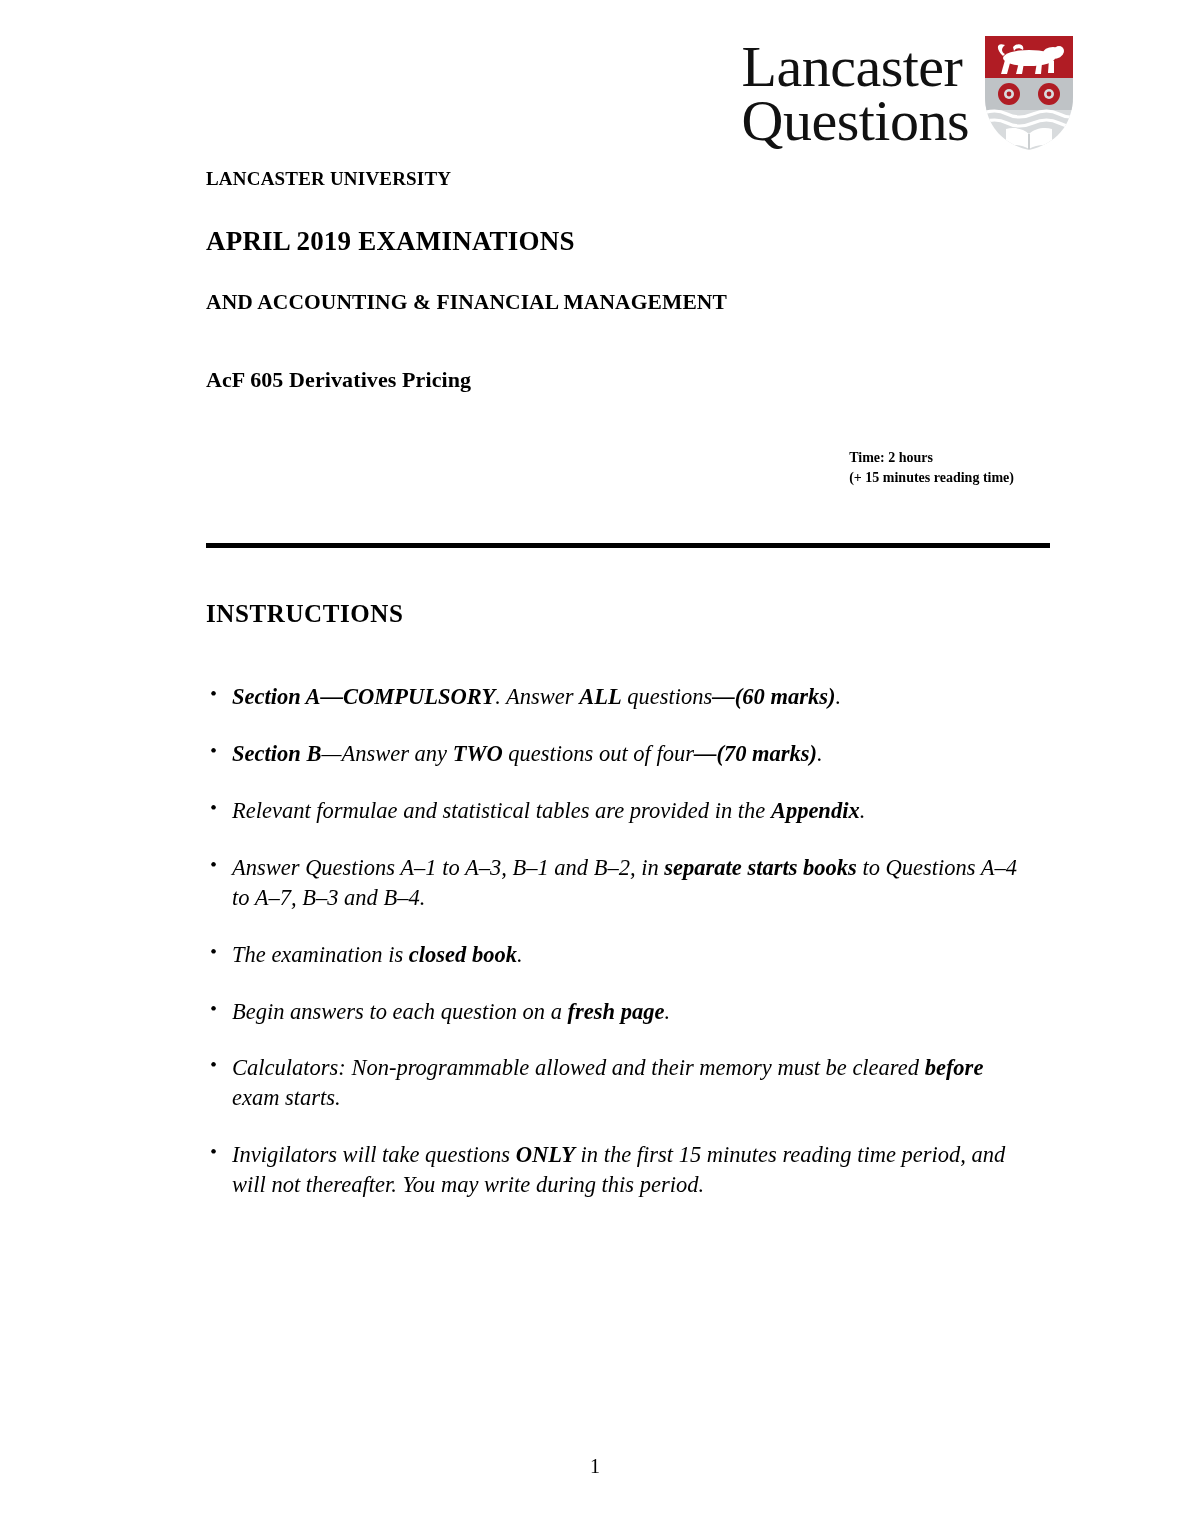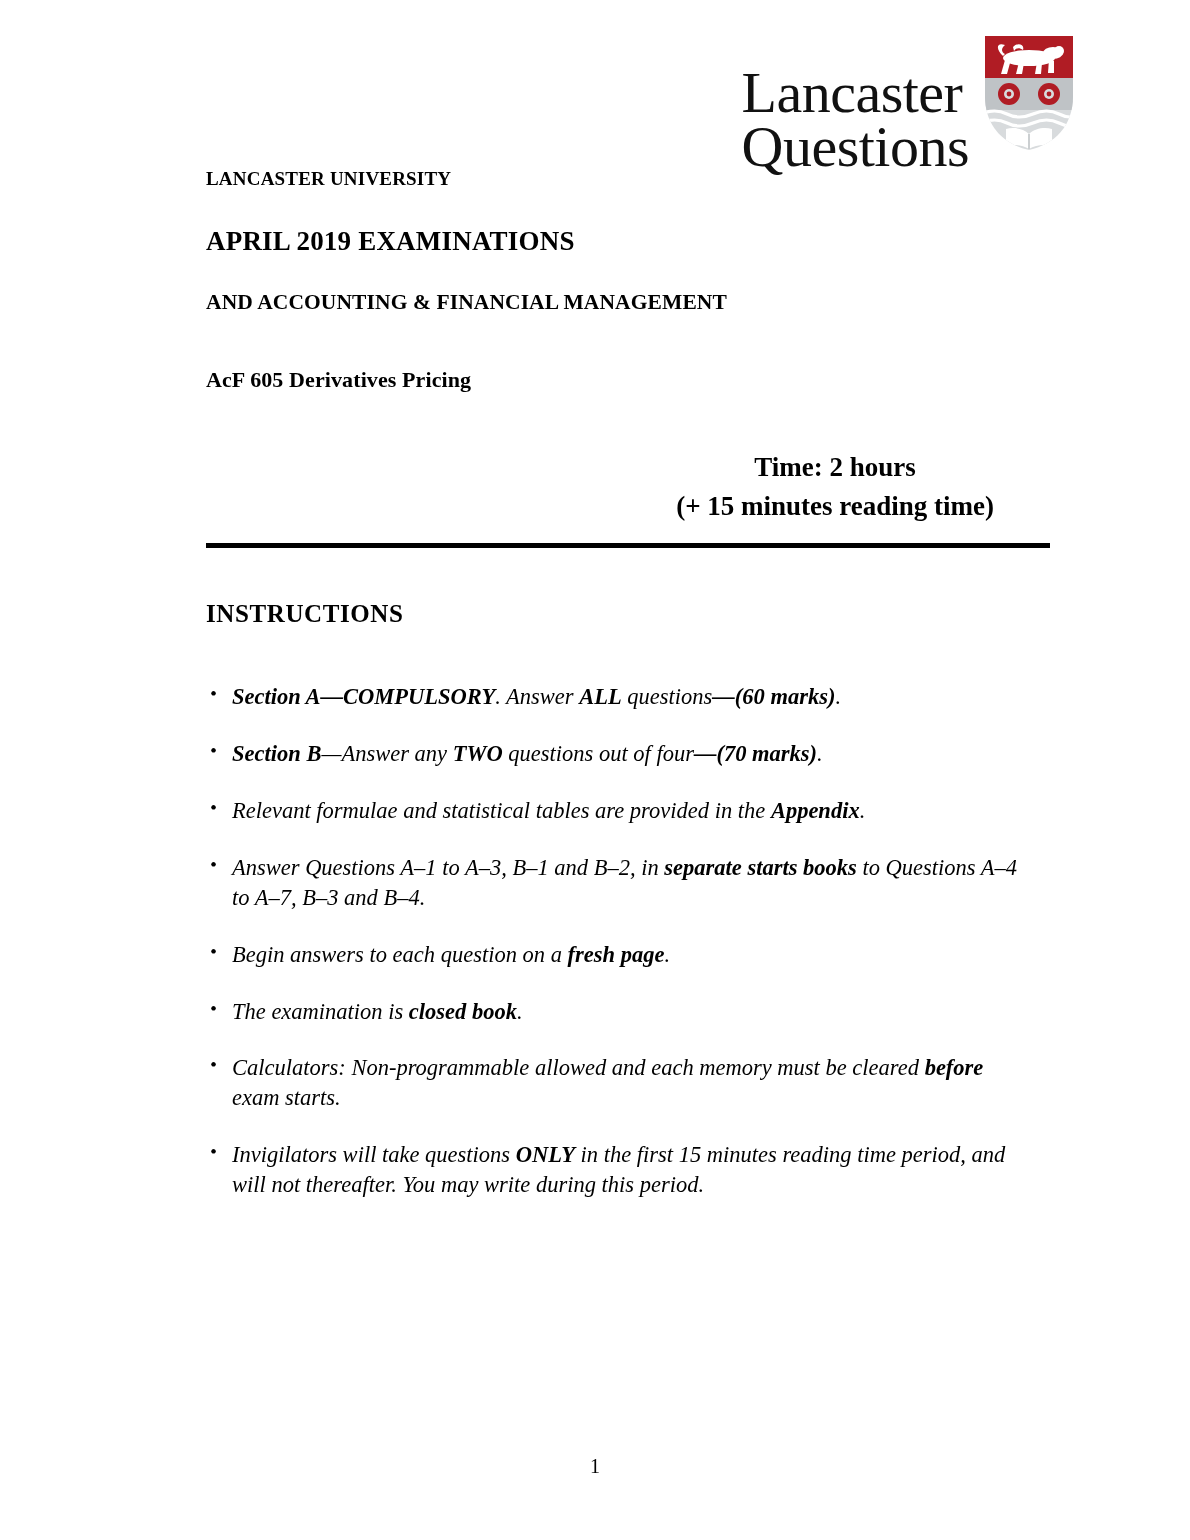--- a/index.html
+++ b/index.html
@@ -36,21 +36,20 @@
   }
   .logo-wordmark {
     font-family: "Liberation Serif", "DejaVu Serif", serif;
     font-size: 58px;
     line-height: 0.93;
     letter-spacing: -0.5px;
     color: #111111;
     text-align: left;
     padding-top: 6px;
     white-space: pre;
-    margin-top: 26px;
   }
   .logo-wordmark .l2 { display:block; }
   .crest {
     width: 92px;
     height: 118px;
     margin-left: 14px;
     flex: none;
   }
 
   
@@ -85,24 +84,24 @@
     left: 206px;
     top: 367px;
     font-size: 22px;
     font-weight: bold;
     letter-spacing: 0.1px;
   }
 
   
   .time-block {
     position: absolute;
-    right: 196px;
+    right: 176px;
     top: 448px;
-    text-align: center;
-    font-size: 27px;
+    text-align: left;
+    font-size: 14px;
     font-weight: bold;
     line-height: 1.45;
   }
 
   
   .rule {
     position: absolute;
     left: 206px;
     top: 543px;
     width: 844px;
@@ -227,21 +226,21 @@
   </div>
 
   <div class="rule"></div>
 
   <div class="instructions-title">INSTRUCTIONS</div>
   <ul class="bullets" id="instructions-list">
       <li><b>Section A</b><b>—COMPULSORY</b><span>. Answer </span><b>ALL</b><span> questions</span><b>—(60 marks)</b><span>.</span></li>
       <li><b>Section B</b><span>—Answer any </span><b>TWO</b><span> questions out of four</span><b>—(70 marks)</b><span>.</span></li>
       <li><span>Relevant formulae and statistical tables are provided in the </span><b>Appendix</b><span>.</span></li>
       <li><span>Answer Questions A–1 to A–3, B–1 and B–2, in </span><b>separate starts books</b><span> to Questions A–4 to A–7, B–3 and B–4.</span></li>
+      <li><span>The examination is </span><b>closed book</b><span>.</span></li>
       <li><span>Begin answers to each question on a </span><b>fresh page</b><span>.</span></li>
-      <li><span>The examination is </span><b>closed book</b><span>.</span></li>
-      <li><span>Calculators: Non-programmable allowed and each memory must be cleared </span><b>before</b><span> exam starts.</span></li>
+      <li><span>Calculators: Non-programmable allowed and their memory must be cleared </span><b>before</b><span> exam starts.</span></li>
       <li><span>Invigilators will take questions </span><b>ONLY</b><span> in the first 15 minutes reading time period, and will not thereafter. You may write during this period.</span></li>
     </ul>
 
   <div class="page-number">1</div>
 
 </div>
 
 </body></html>

